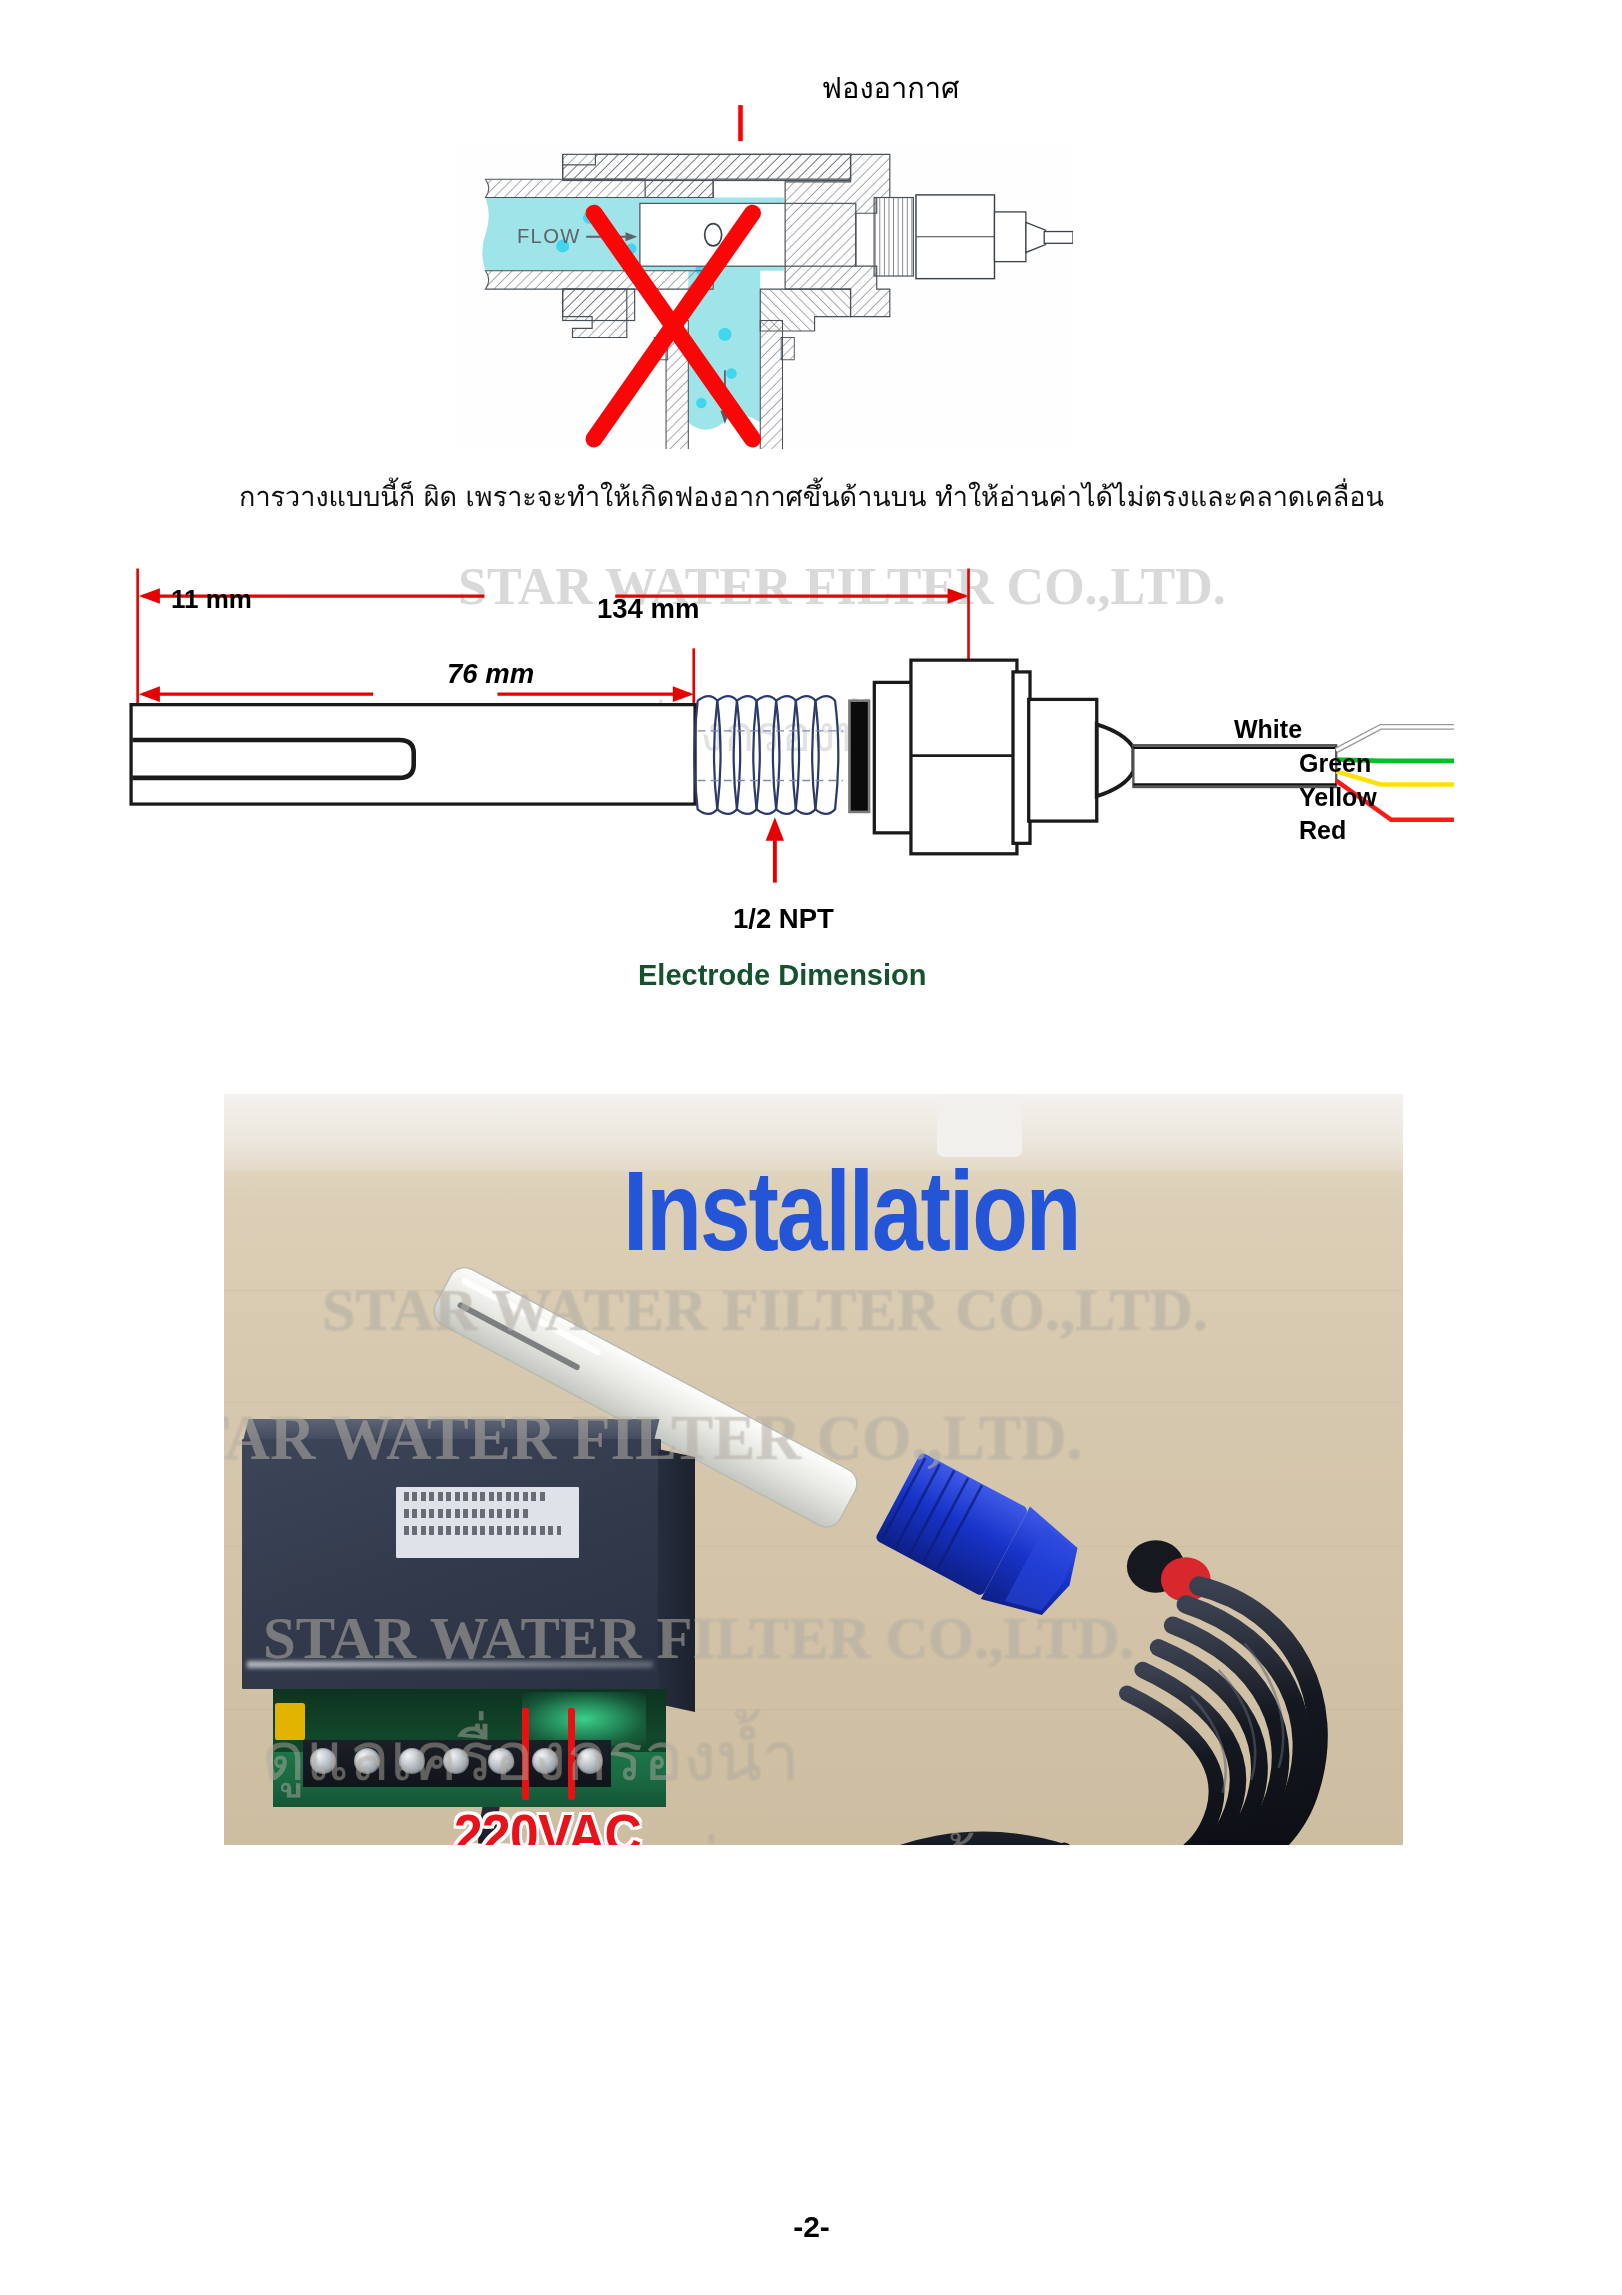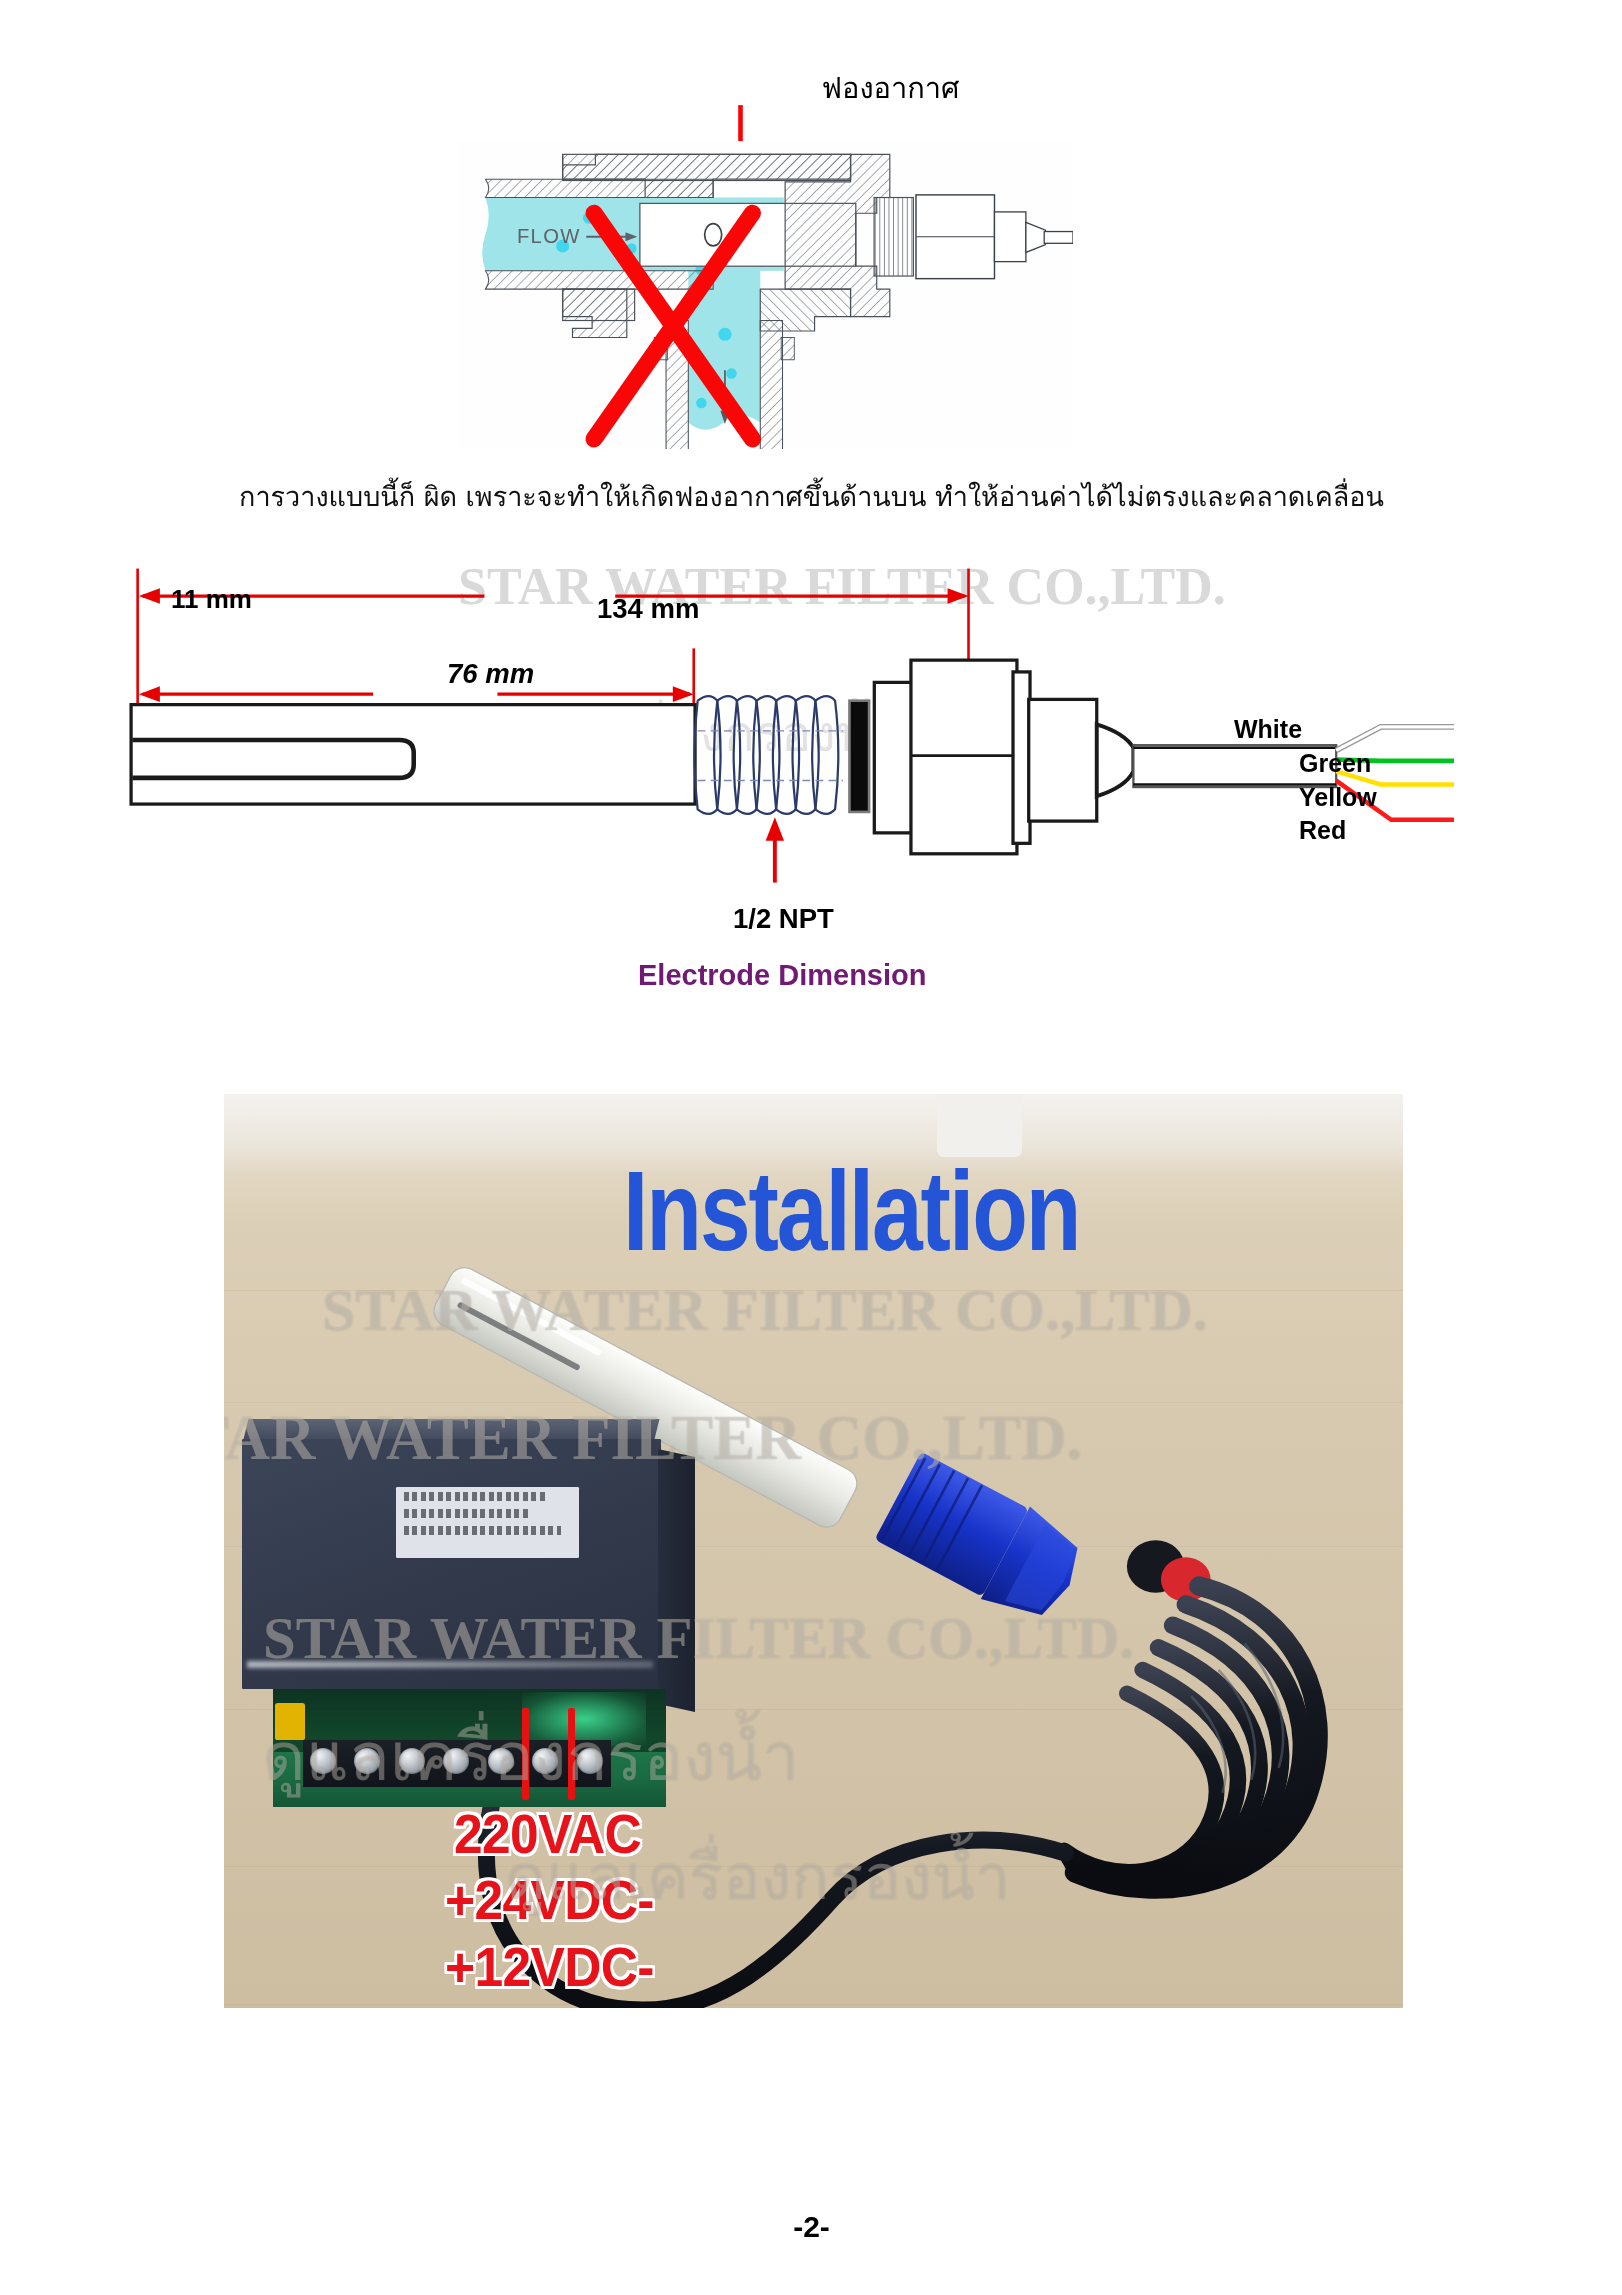--- a/index.html
+++ b/index.html
@@ -88,40 +88,40 @@
   }
   #dim-13 { left: 171px; top: 584px; font-size: 26px; }
   #dim-134 { left: 597px; top: 593px; font-size: 27.5px; }
   #dim-76 { left: 447px; top: 658px; font-size: 27.5px; font-style: italic; }
   #label-npt { left: 733px; top: 903px; font-size: 27.5px; }
   #caption-electrode {
     position: absolute;
     left: 638px; top: 959px;
     font-size: 29px;
     font-weight: bold;
-    color: #701a75;
+    color: #14532d;
     white-space: nowrap;
   }
   .wire-label {
     position: absolute;
     font-size: 25px;
     font-weight: bold;
     color: #000;
     white-space: nowrap;
   }
   #wire-l0 { left: 1234px; top: 715px; text-align: right; }
   #wire-l1 { left: 1299px; top: 749px; }
   #wire-l2 { left: 1299px; top: 783px; }
   #wire-l3 { left: 1299px; top: 816px; }
 
   
   #photo {
     position: absolute;
     left: 224px; top: 1094px;
-    width: 1179px; height: 914px;
+    width: 1179px; height: 751px;
     overflow: hidden;
     background: #d7c9b1;
   }
   #photo-desk {
     position: absolute; inset: 0;
     background:
       linear-gradient(180deg,#efeae2 0%,#e6dcc9 5%,#dccfb7 14%,#d6c8ae 40%,#d2c3a8 70%,#cdbda1 100%);
   }
   .desk-grain {
     position: absolute;

